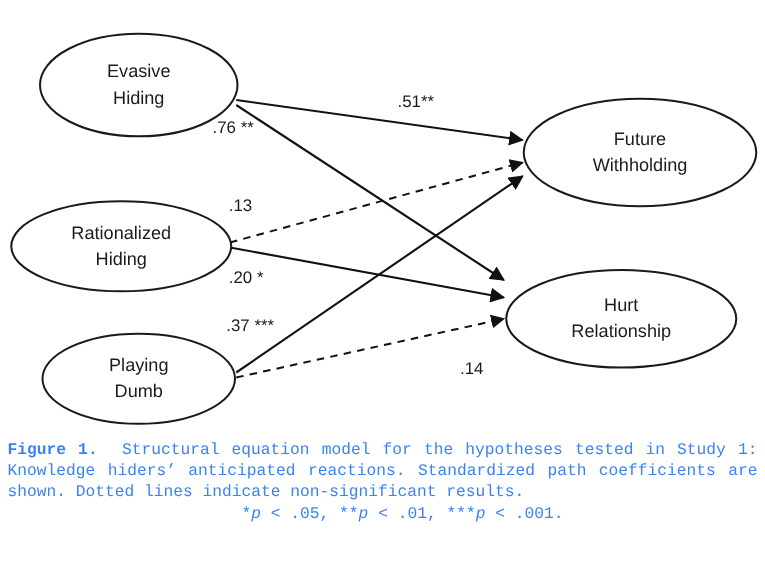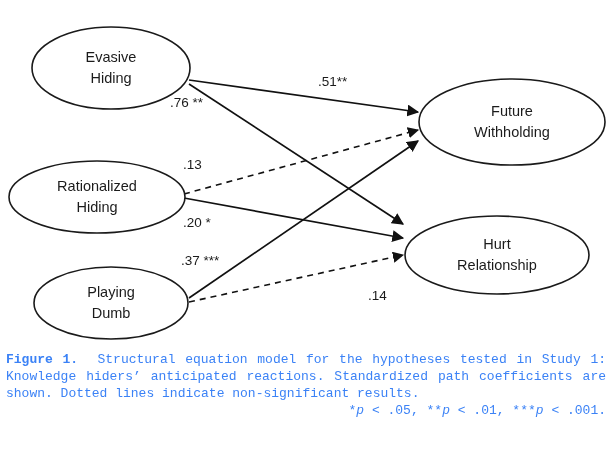--- a/index.html
+++ b/index.html
@@ -72,21 +72,21 @@
     line-height: 1.30;
     color: #3b82f6;
     text-align: justify;
     text-justify: inter-word;
   }
   #caption .fig-num {
     font-weight: bold;
   }
   #caption .sig-line {
     display: block;
-    text-align: right;
+    text-align: center;
     margin-left: 32px;
   }
   #caption .ital {
     font-style: italic;
   }
 </style>
 </head>
 <body>
 
 <div id="page">

